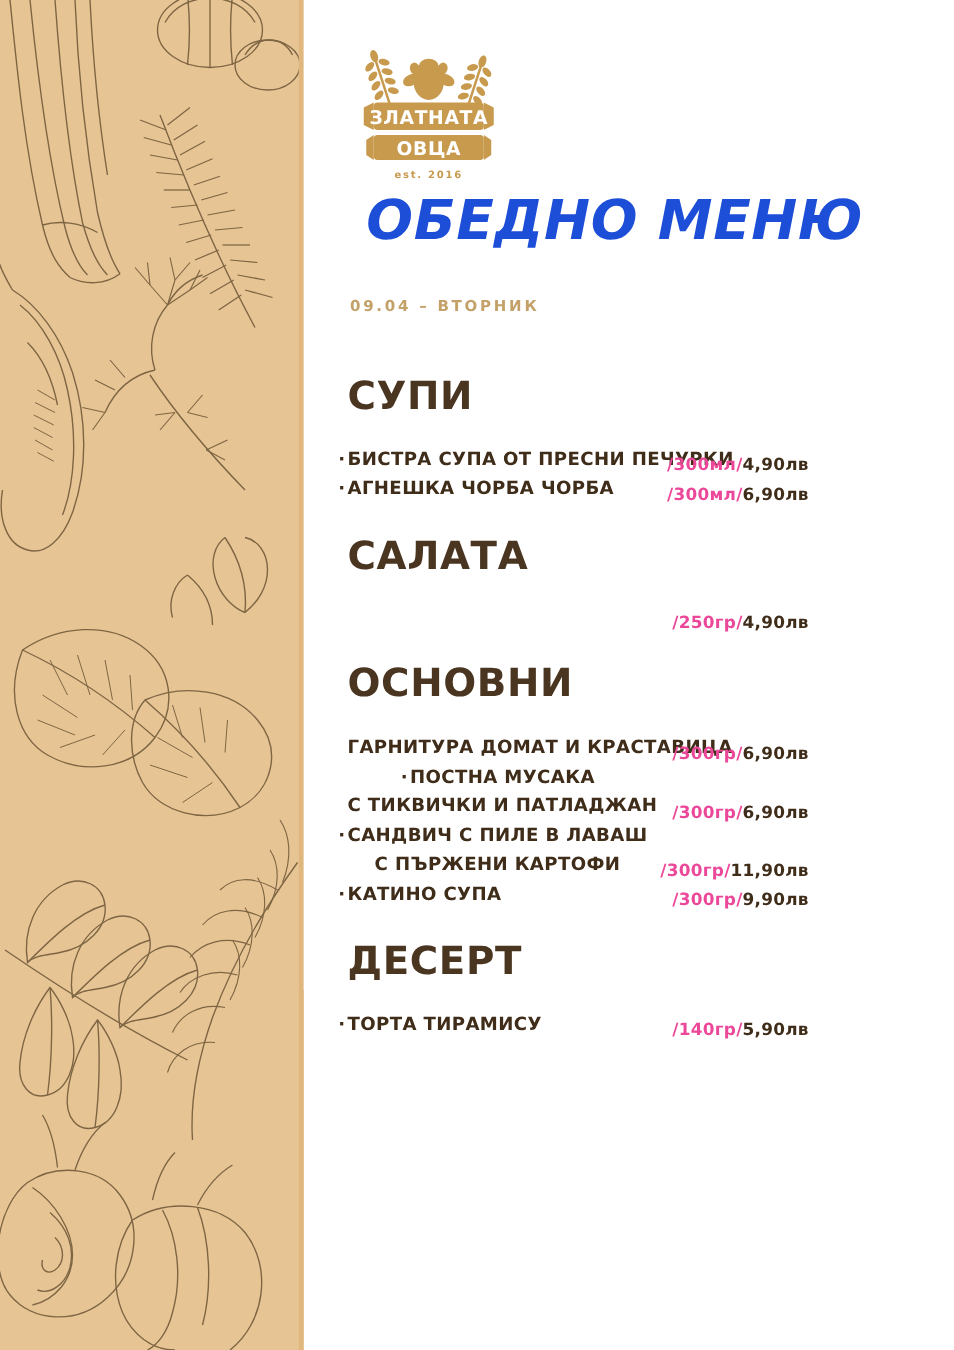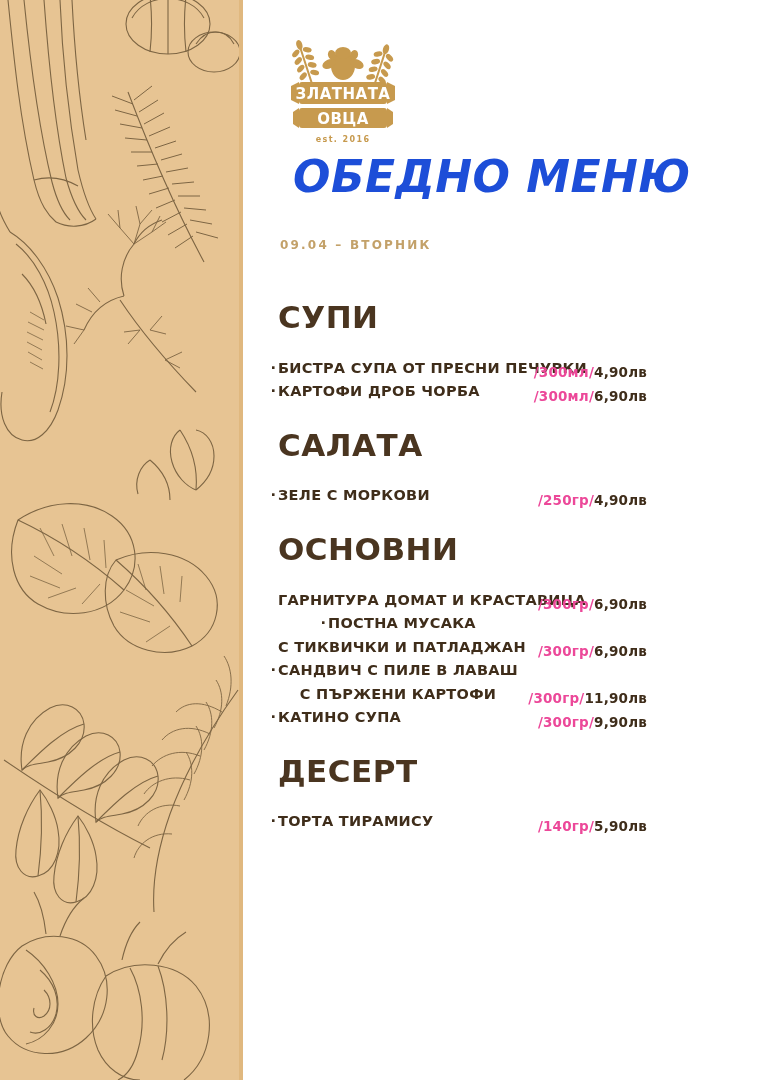--- a/index.html
+++ b/index.html
@@ -393,35 +393,32 @@
           <div class="spacer-sm"></div>
           <ul class="items">
             <li class="item">
               <div class="item-names">
                 <div class="item-line first">БИСТРА СУПА ОТ ПРЕСНИ ПЕЧУРКИ</div>
               </div>
               <div class="item-price"><span class="grams">/300мл/</span><span>4,90лв</span></div>
             </li>
             <li class="item">
               <div class="item-names">
-                <div class="item-line first">КАРТОФИ ДРОБ ЧОРБА</div>
+                <div class="item-line first">АГНЕШКА ЧОРБА ЧОРБА</div>
               </div>
               <div class="item-price"><span class="grams">/300мл/</span><span>6,90лв</span></div>
             </li>
           </ul>
           <div class="spacer-md"></div>
         </div>
         <div class="section">
           <div class="section-title">САЛАТА</div>
           <div class="spacer-sm"></div>
           <ul class="items">
             <li class="item">
-              <div class="item-names">
-                <div class="item-line first">ЗЕЛЕ С МОРКОВИ</div>
-              </div>
               <div class="item-price"><span class="grams">/250гр/</span><span>4,90лв</span></div>
             </li>
           </ul>
           <div class="spacer-md"></div>
         </div>
         <div class="section">
           <div class="section-title">ОСНОВНИ</div>
           <div class="spacer-sm"></div>
           <ul class="items">
             <li class="item">

